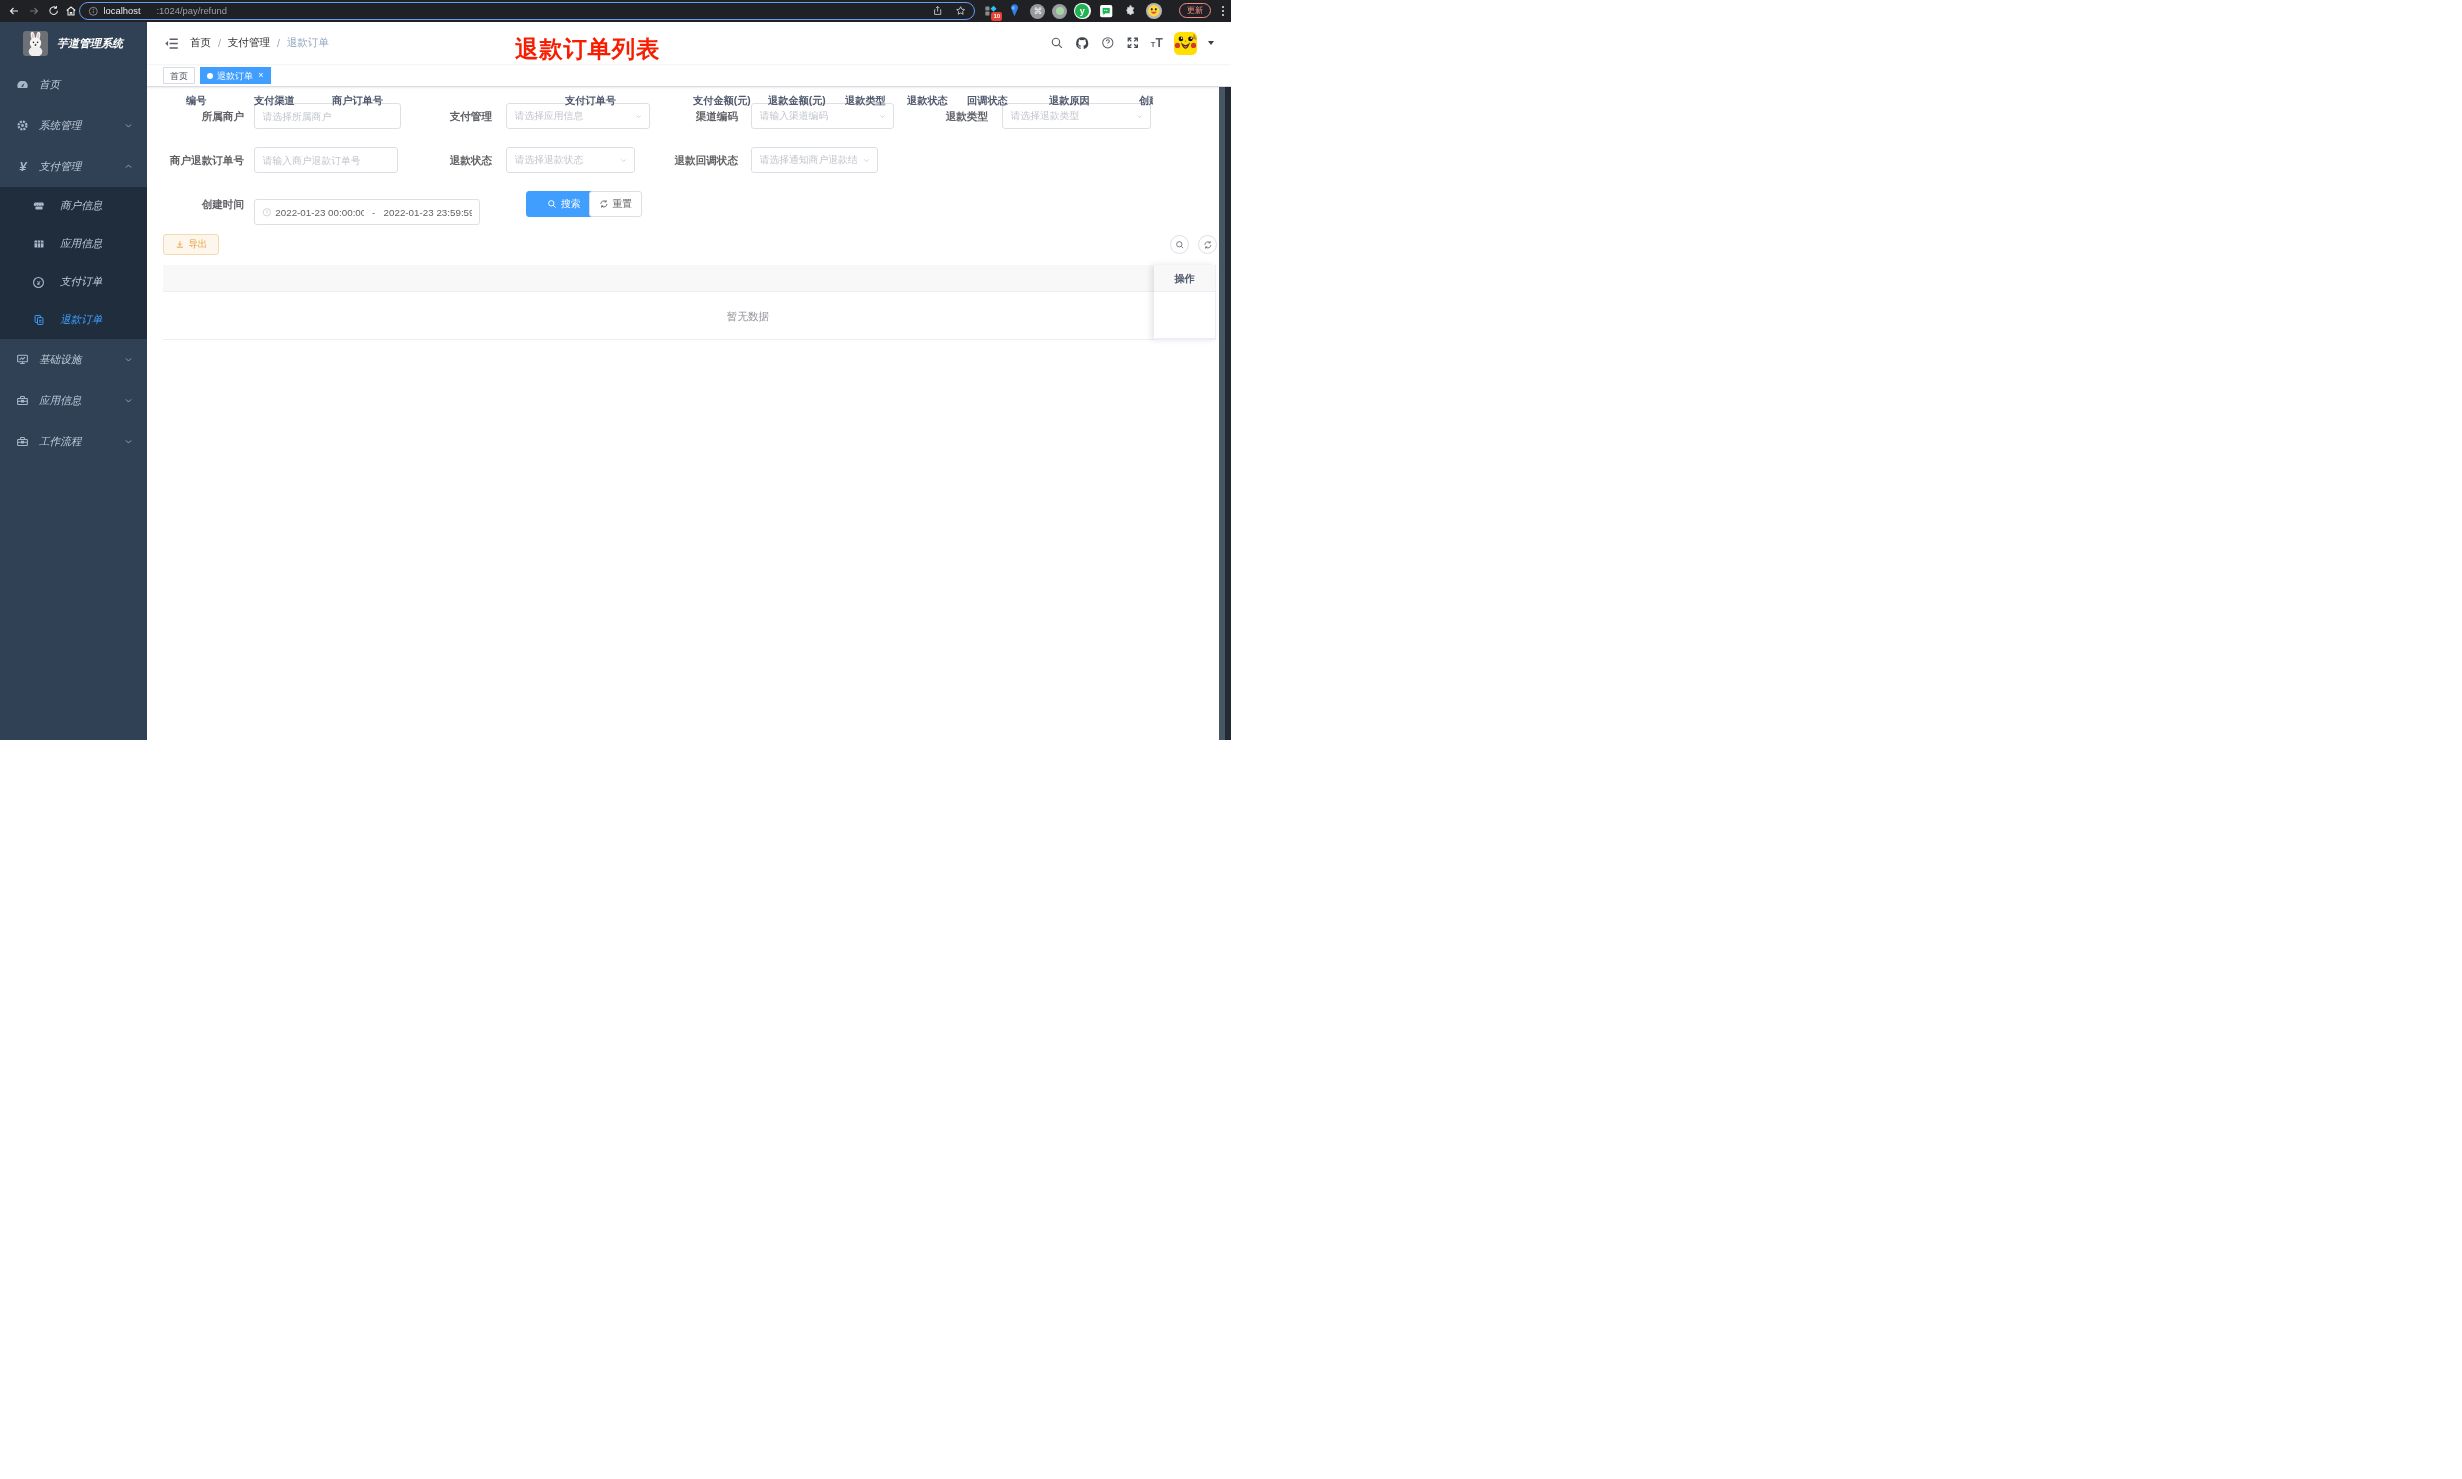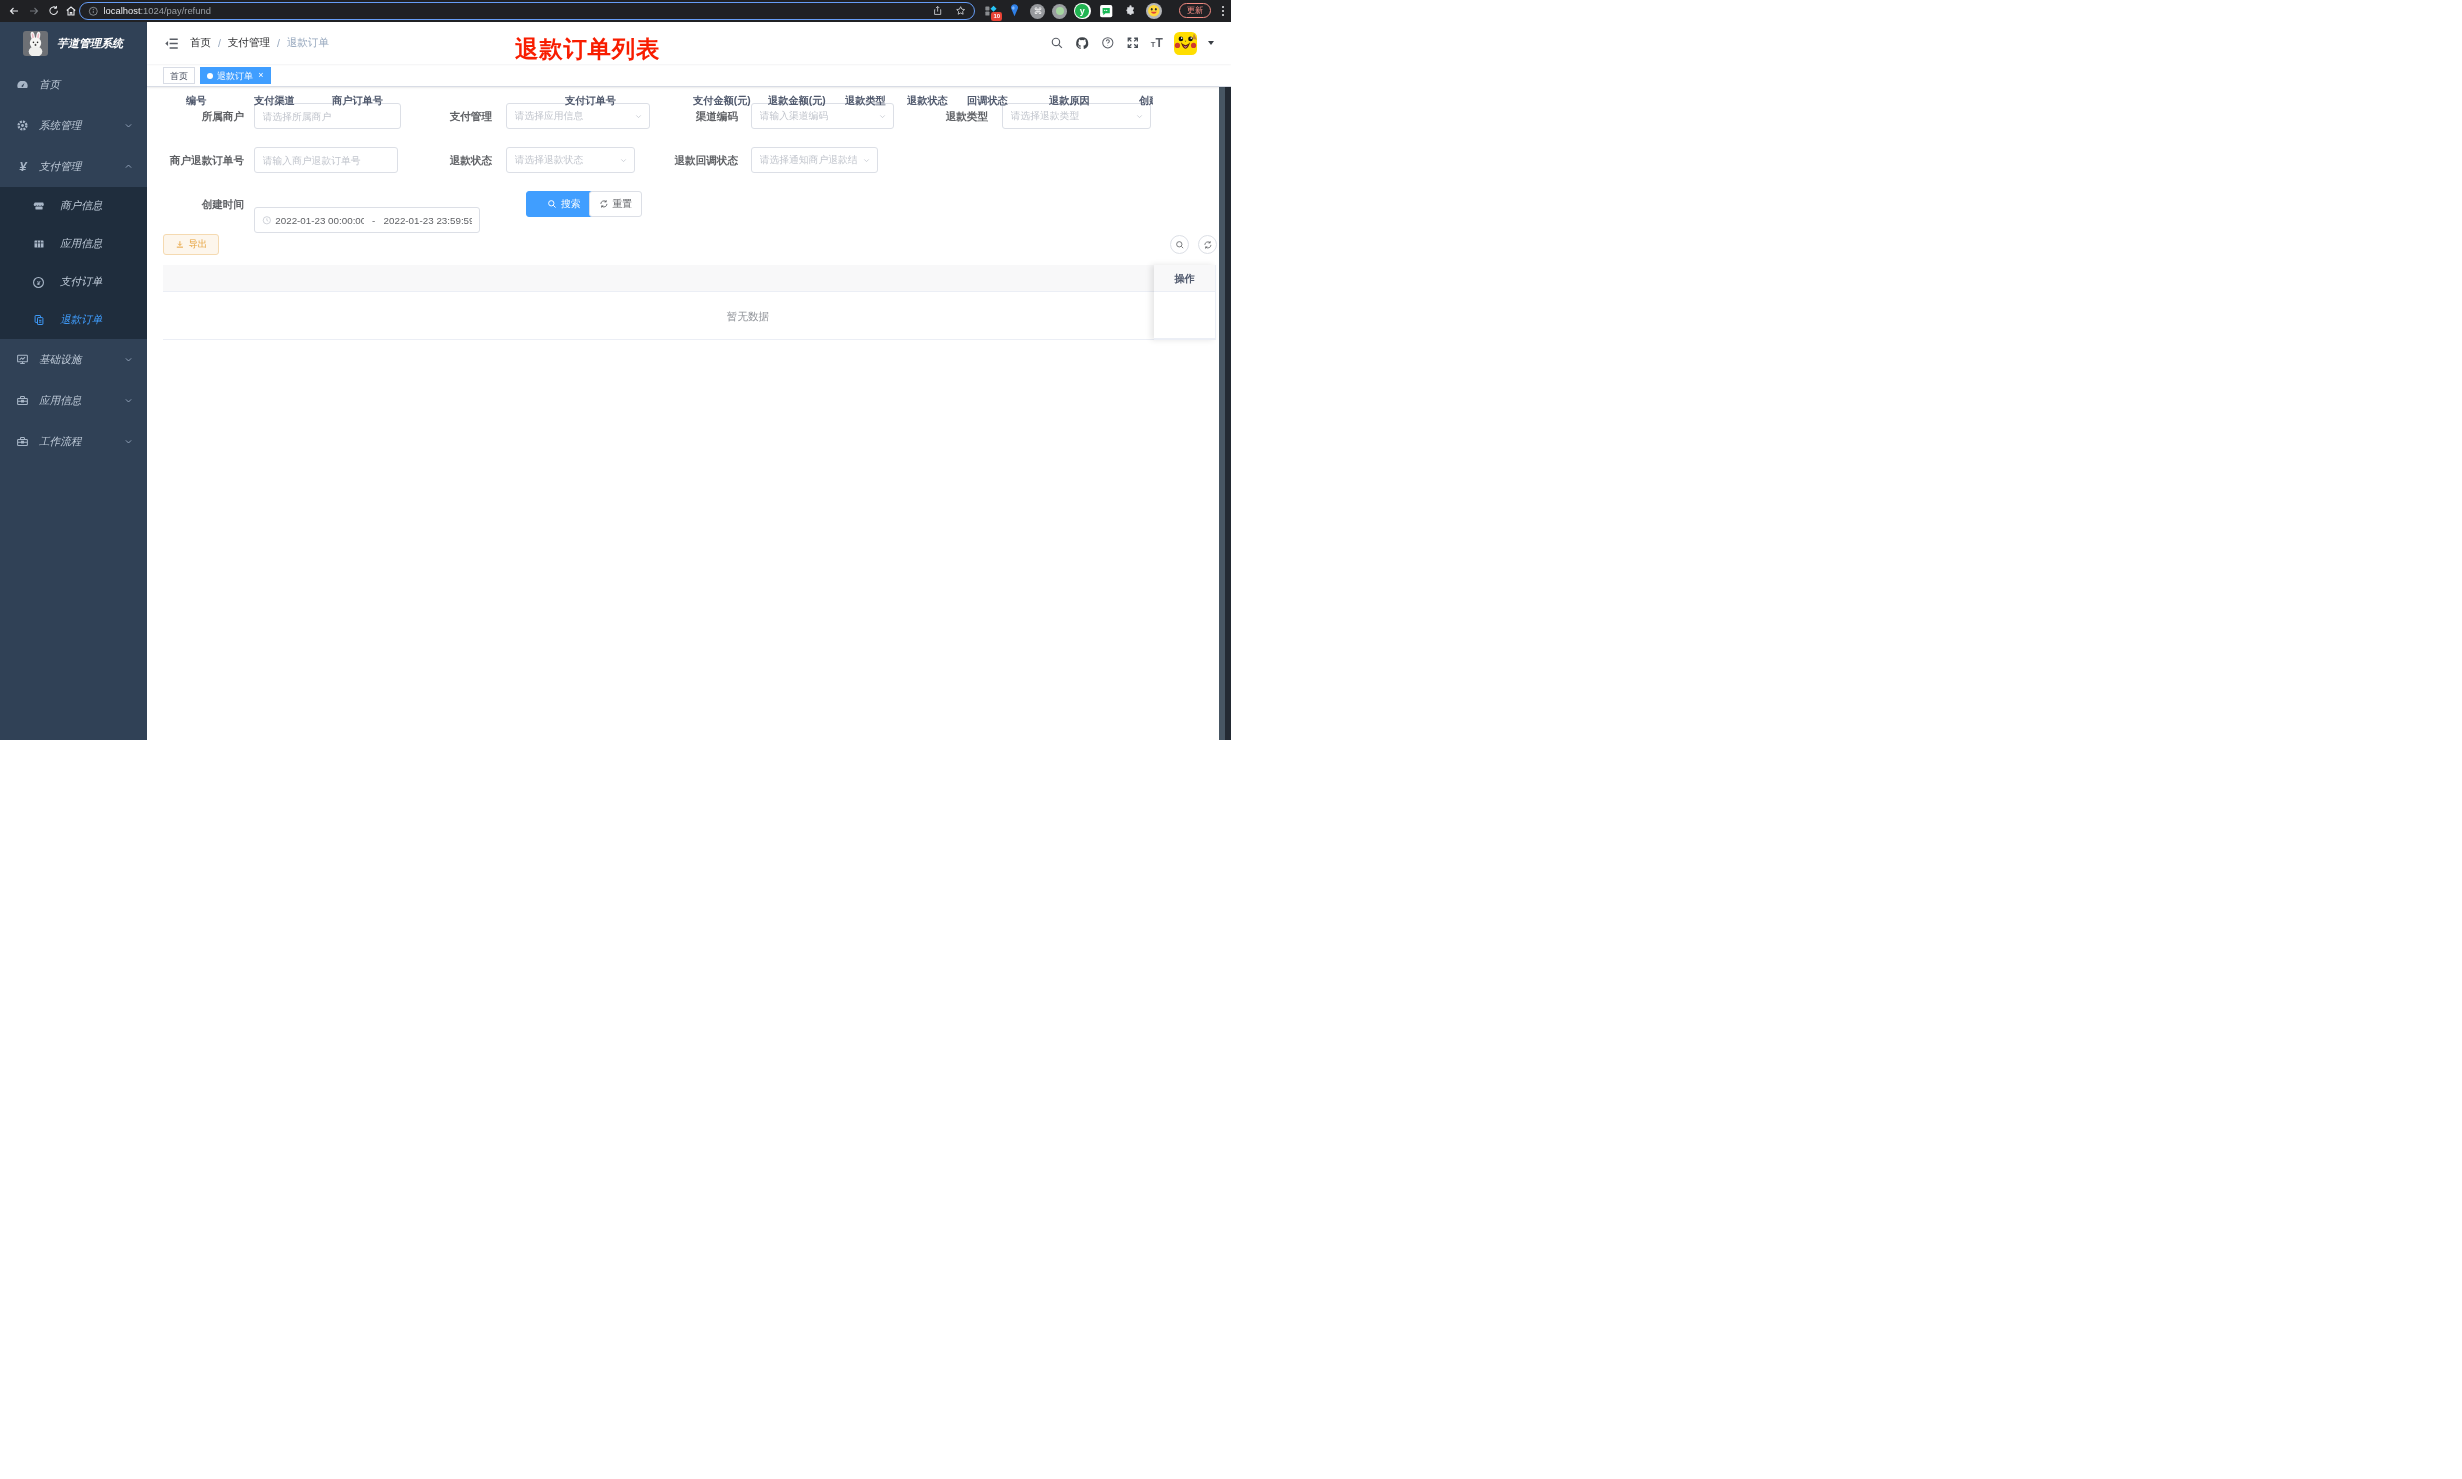--- a/index.html
+++ b/index.html
@@ -4,21 +4,21 @@
 <style>
   * { margin:0; padding:0; box-sizing:border-box; }
   html,body { width:1231px; height:740px; overflow:hidden; font-family:"Liberation Sans","DejaVu Sans",sans-serif; background:#fff; }
 
   
   #browser-bar { position:relative; width:1231px; height:22px; background:#202124; }
   .nav-ico { position:absolute; top:2.3px; width:16.6px; height:16.6px; display:flex; align-items:center; justify-content:center; border-radius:50%; }
   #addr { position:absolute; left:79px; top:2.3px; width:896px; height:17.4px; border:1.5px solid #669DF6; border-radius:9px; background:#202124; display:flex; align-items:center; padding:0 7.6px; }
   #addr .url { font-size:9.4px; margin-left:5.3px; white-space:nowrap; }
   #addr .host { color:#e8eaed; }
-  #addr .rest { color:#9aa0a6; }
+  #addr .rest { color:#9aa0a6;padding-left:16px; }
   #addr .sp { flex:1; }
   .ext-row { position:absolute; left:982px; top:0; height:22px; display:flex; align-items:center; gap:6.8px; }
   .ext { position:relative; width:17.4px; height:17.4px; display:flex; align-items:center; justify-content:center; }
   .badge { position:absolute; right:-3px; bottom:-1.5px; background:#e94235; color:#fff; font-size:6px; line-height:7.6px; padding:0.8px 2.3px; border-radius:2.3px; font-weight:700; }
   .circ { border-radius:50%; display:flex; align-items:center; justify-content:center; }
   #update-chip { position:absolute; left:1179px; top:3px; height:15px; padding:0 6.8px; border:1.1px solid #F28B82; color:#F28B82; border-radius:7.6px; font-size:8.3px; display:flex; align-items:center; }
   #menu-dots { position:absolute; left:1218px; top:3.8px; width:10.6px; height:14.4px; display:flex; flex-direction:column; align-items:center; justify-content:center; gap:1.9px; }
   #menu-dots i { width:2.3px; height:2.3px; border-radius:50%; background:#e8eaed; }
 
   
@@ -465,21 +465,21 @@
       <div class="f-select" style="left:604px;top:60px;width:127px">
         <span class="ph">请选择通知商户退款结果</span>
         <span class="sel-chev">
             <svg width="9" height="9" viewBox="0 0 24 24" fill="none" stroke="currentColor" stroke-width="2">
               <path d="M6 9l6 6 6-6"></path>
             </svg>
           </span>
       </div>
 
       <span class="f-label" style="left:0;top:104px;width:97px">创建时间</span>
-      <div id="daterange" style="left:107px;top:120px;width:226px">
+      <div id="daterange" style="left:107px;top:112px;width:226px">
         <svg width="10.6" height="10.6" viewBox="0 0 24 24" fill="none" stroke="#c0c4cc" stroke-width="1.8">
             <circle cx="12" cy="12" r="9"></circle>
             <path d="M12 7v5.2l3.4 2"></path>
           </svg>
         <span class="dt">2022-01-23 00:00:00</span>
         <span class="dsep">-</span>
         <span class="dt">2022-01-23 23:59:59</span>
       </div>
       <button class="btn" id="btn-search" style="left:379px;top:104px;width:76px">
         <svg width="9.8" height="9.8" viewBox="0 0 24 24" fill="none" stroke="#fff" stroke-width="2.4">

